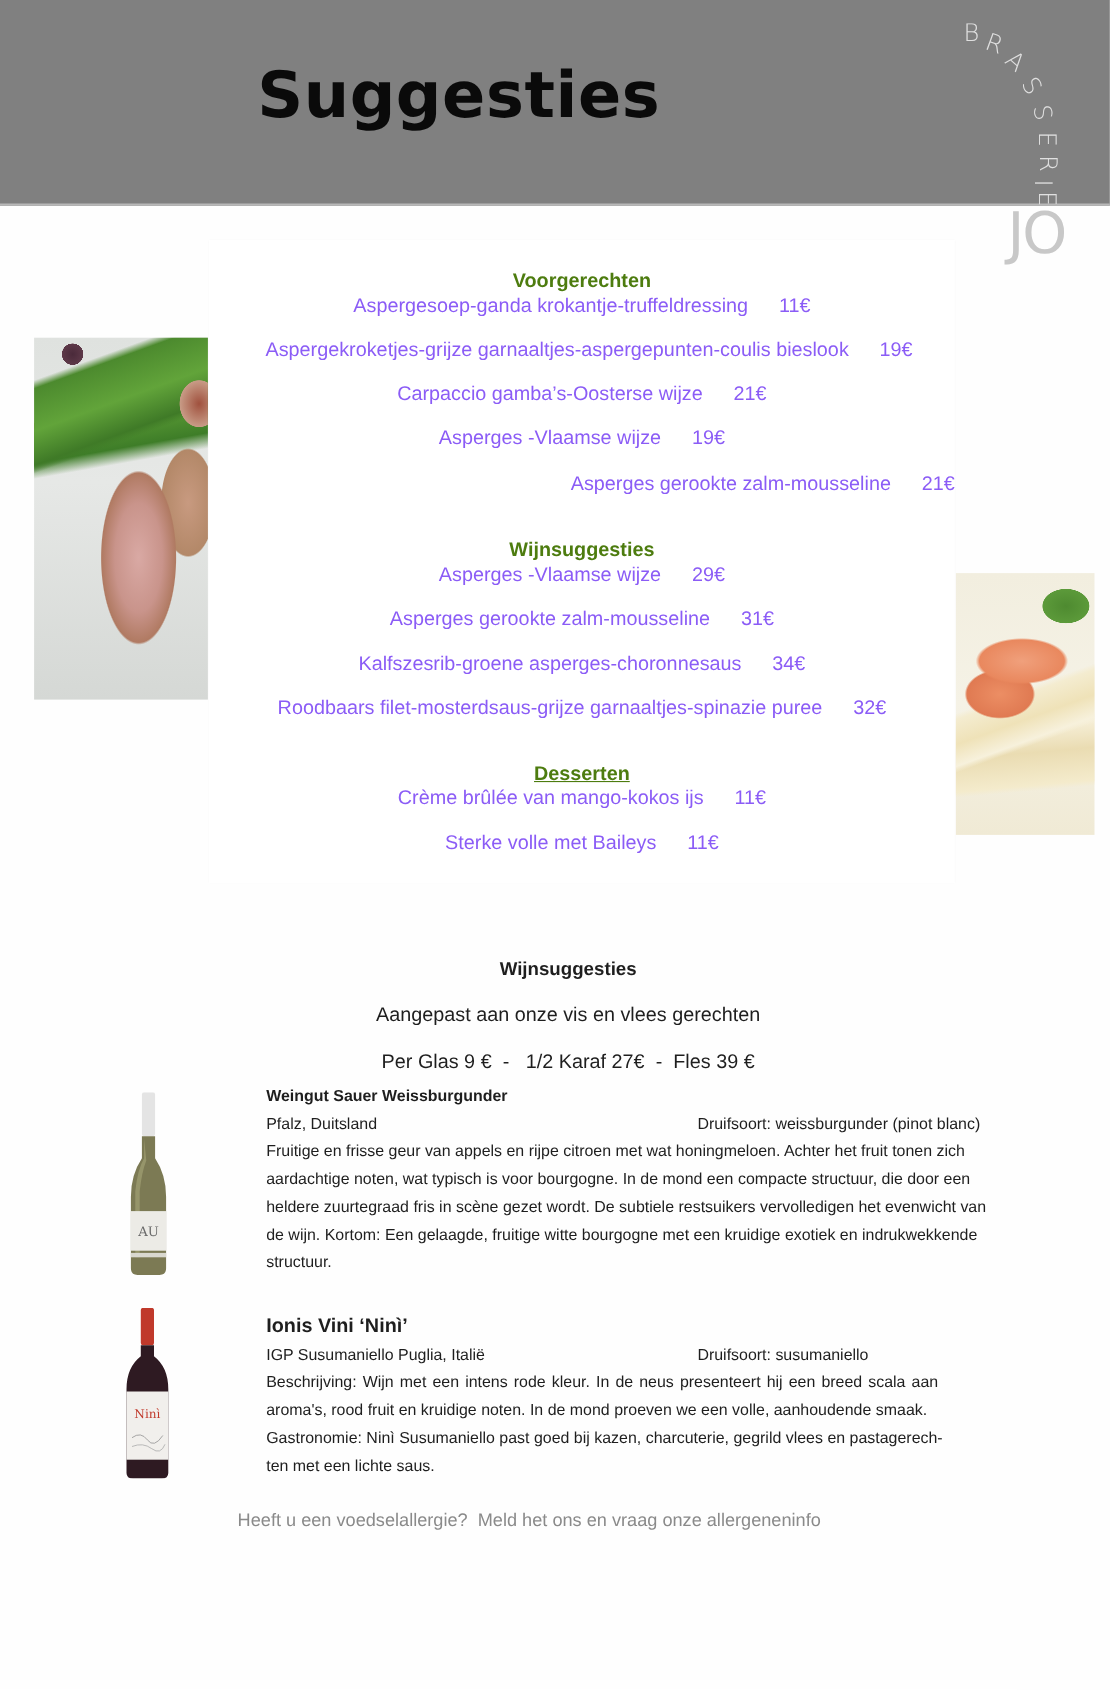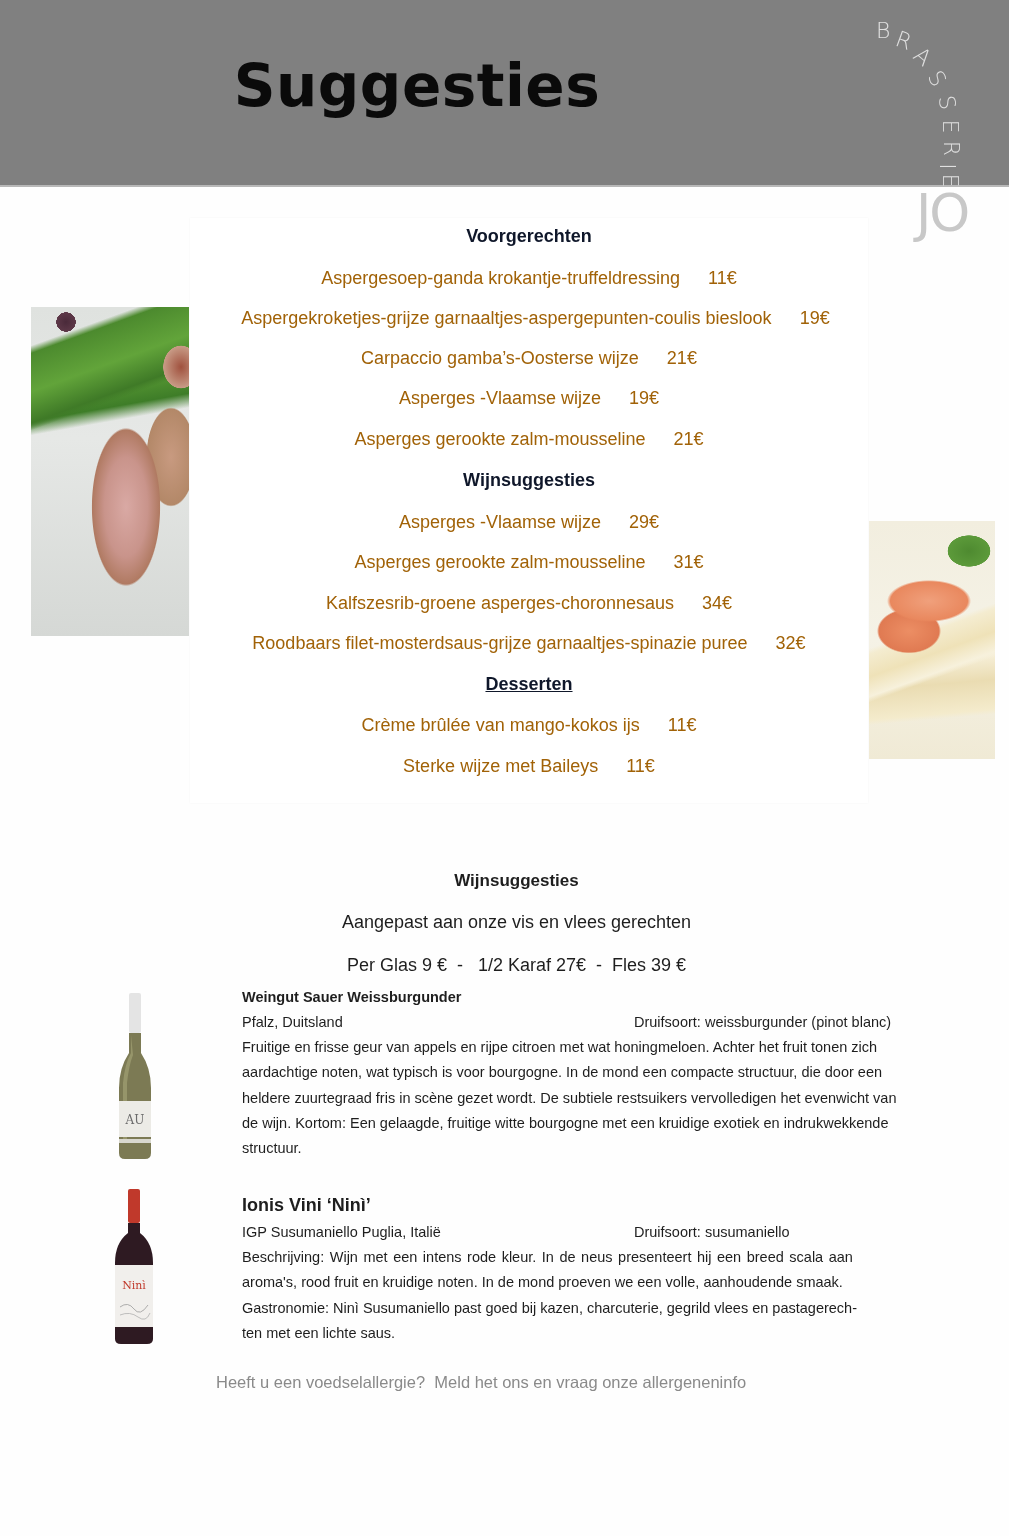--- a/index.html
+++ b/index.html
@@ -33,23 +33,23 @@
       text-align: center;
     }
 
     
     .menu-card {
       position: absolute; left: 190px; top: 218px; width: 678px; height: 585px;
       background: #ffffff; box-shadow: 0 0 2px rgba(0,0,0,0.04);
     }
     .menu-line {
       position: absolute; left: 0; width: 678px; text-align: center; font-size: 18px;
-      white-space: pre; color: #a16207;
+      white-space: pre; color: #8b5cf6;
     }
-    .menu-line.heading { font-weight: bold; font-size: 18px; color: #0f172a; }
+    .menu-line.heading { font-weight: bold; font-size: 18px; color: #4d7c0f; margin-top: 19px; }
     .menu-line .price { margin-left: 28px; }
 
     
     .photo { position: absolute; overflow: hidden; }
     .photo-left {
       left: 31px; top: 307px; width: 158px; height: 329px;
       background:
         radial-gradient(ellipse 48px 110px at 95px 200px, #d9a9a4 0%, #c9948b 45%, #b07a62 70%, transparent 72%),
         radial-gradient(ellipse 40px 80px at 140px 150px, #c89a80 0%, #b38868 60%, transparent 62%),
         radial-gradient(ellipse 25px 30px at 150px 60px, #a0513e 0%, #c89b86 70%, transparent 72%),
@@ -118,33 +118,33 @@
   <div class="photo photo-left"></div>
   <div class="photo photo-right"></div>
 
   <div class="menu-card">
     <div class="menu-line heading" style="top:8px;">Voorgerechten</div>
 
     <div class="menu-line" style="top:50px;"><span>Aspergesoep-ganda krokantje-truffeldressing</span><span class="price">11€</span></div>
     <div class="menu-line" style="top:90px;padding-left:13px;"><span>Aspergekroketjes-grijze garnaaltjes-aspergepunten-coulis bieslook</span><span class="price">19€</span></div>
     <div class="menu-line" style="top:130px;"><span>Carpaccio gamba’s-Oosterse wijze</span><span class="price">21€</span></div>
     <div class="menu-line" style="top:170px;"><span>Asperges -Vlaamse wijze</span><span class="price">19€</span></div>
-    <div class="menu-line" style="top:211px;"><span>Asperges gerookte zalm-mousseline</span><span class="price">21€</span></div>
+    <div class="menu-line" style="top:211px;text-align:right;"><span>Asperges gerookte zalm-mousseline</span><span class="price">21€</span></div>
 
     <div class="menu-line heading" style="top:252px;">Wijnsuggesties</div>
 
     <div class="menu-line" style="top:294px;"><span>Asperges -Vlaamse wijze</span><span class="price">29€</span></div>
     <div class="menu-line" style="top:334px;"><span>Asperges gerookte zalm-mousseline</span><span class="price">31€</span></div>
     <div class="menu-line" style="top:375px;"><span>Kalfszesrib-groene asperges-choronnesaus</span><span class="price">34€</span></div>
     <div class="menu-line" style="top:415px;"><span>Roodbaars filet-mosterdsaus-grijze garnaaltjes-spinazie puree</span><span class="price">32€</span></div>
 
     <div class="menu-line heading" style="top:456px;text-decoration:underline;">Desserten</div>
 
     <div class="menu-line" style="top:497px;"><span>Crème brûlée van mango-kokos ijs</span><span class="price">11€</span></div>
-    <div class="menu-line" style="top:538px;"><span>Sterke wijze met Baileys</span><span class="price">11€</span></div>
+    <div class="menu-line" style="top:538px;"><span>Sterke volle met Baileys</span><span class="price">11€</span></div>
   </div>
 
   <div class="wine-line heading" style="top:871px; left:12px;">Wijnsuggesties</div>
   <div class="wine-line" style="top:912px; left:12px;">Aangepast aan onze vis en vlees gerechten</div>
   <div class="wine-line" style="top:955px; left:12px;">Per Glas 9 €  -   1/2 Karaf 27€  -  Fles 39 €</div>
 
   <svg class="bottle bottle-white" viewBox="0 0 40 166">
     <rect x="14" y="0" width="12" height="40" rx="2" fill="#e4e4e4"></rect>
     <path d="M14 40 L14 60 Q4 75 4 95 L4 160 Q4 166 10 166 L30 166 Q36 166 36 160 L36 95 Q36 75 26 60 L26 40 Z" fill="#7c7a54"></path>
     <path d="M16 42 L16 60 Q10 70 8 90 L8 150 L12 150 L12 90 Q14 72 18 62 Z" fill="#a9a67a" opacity="0.6"></path>

